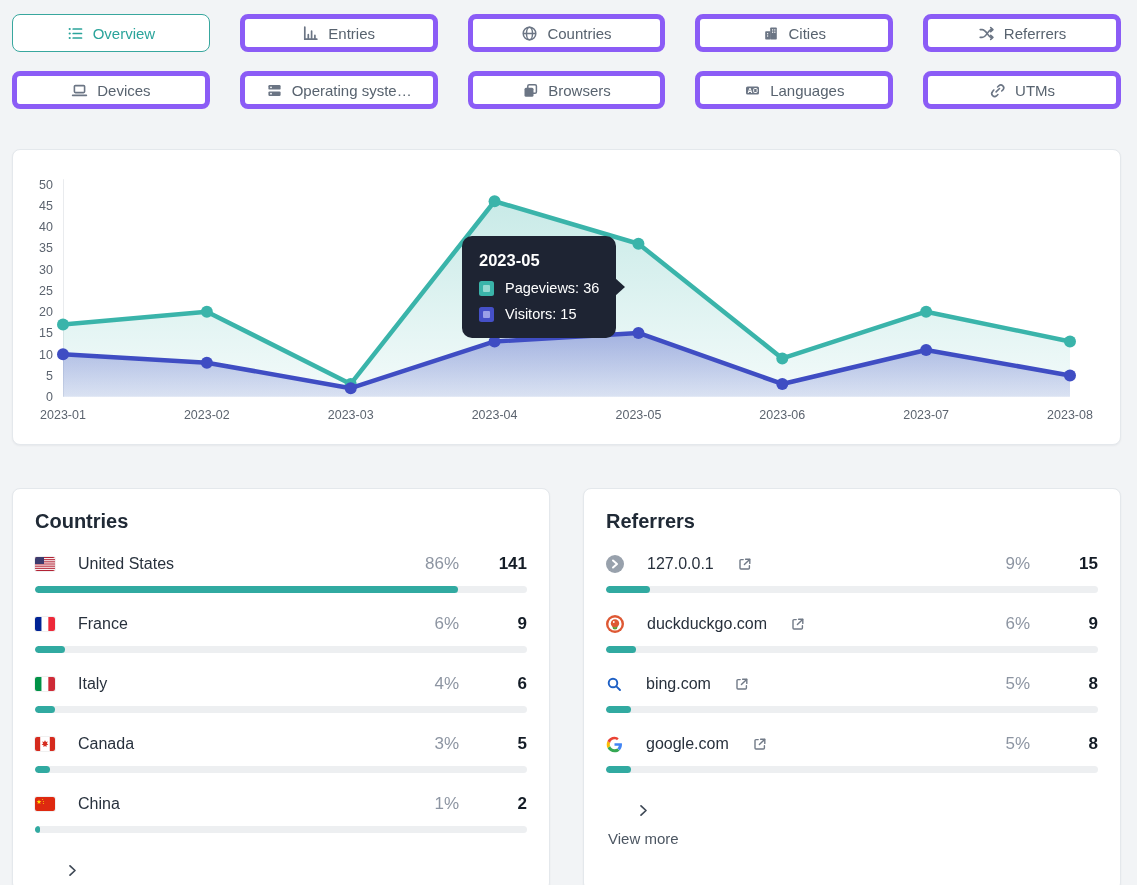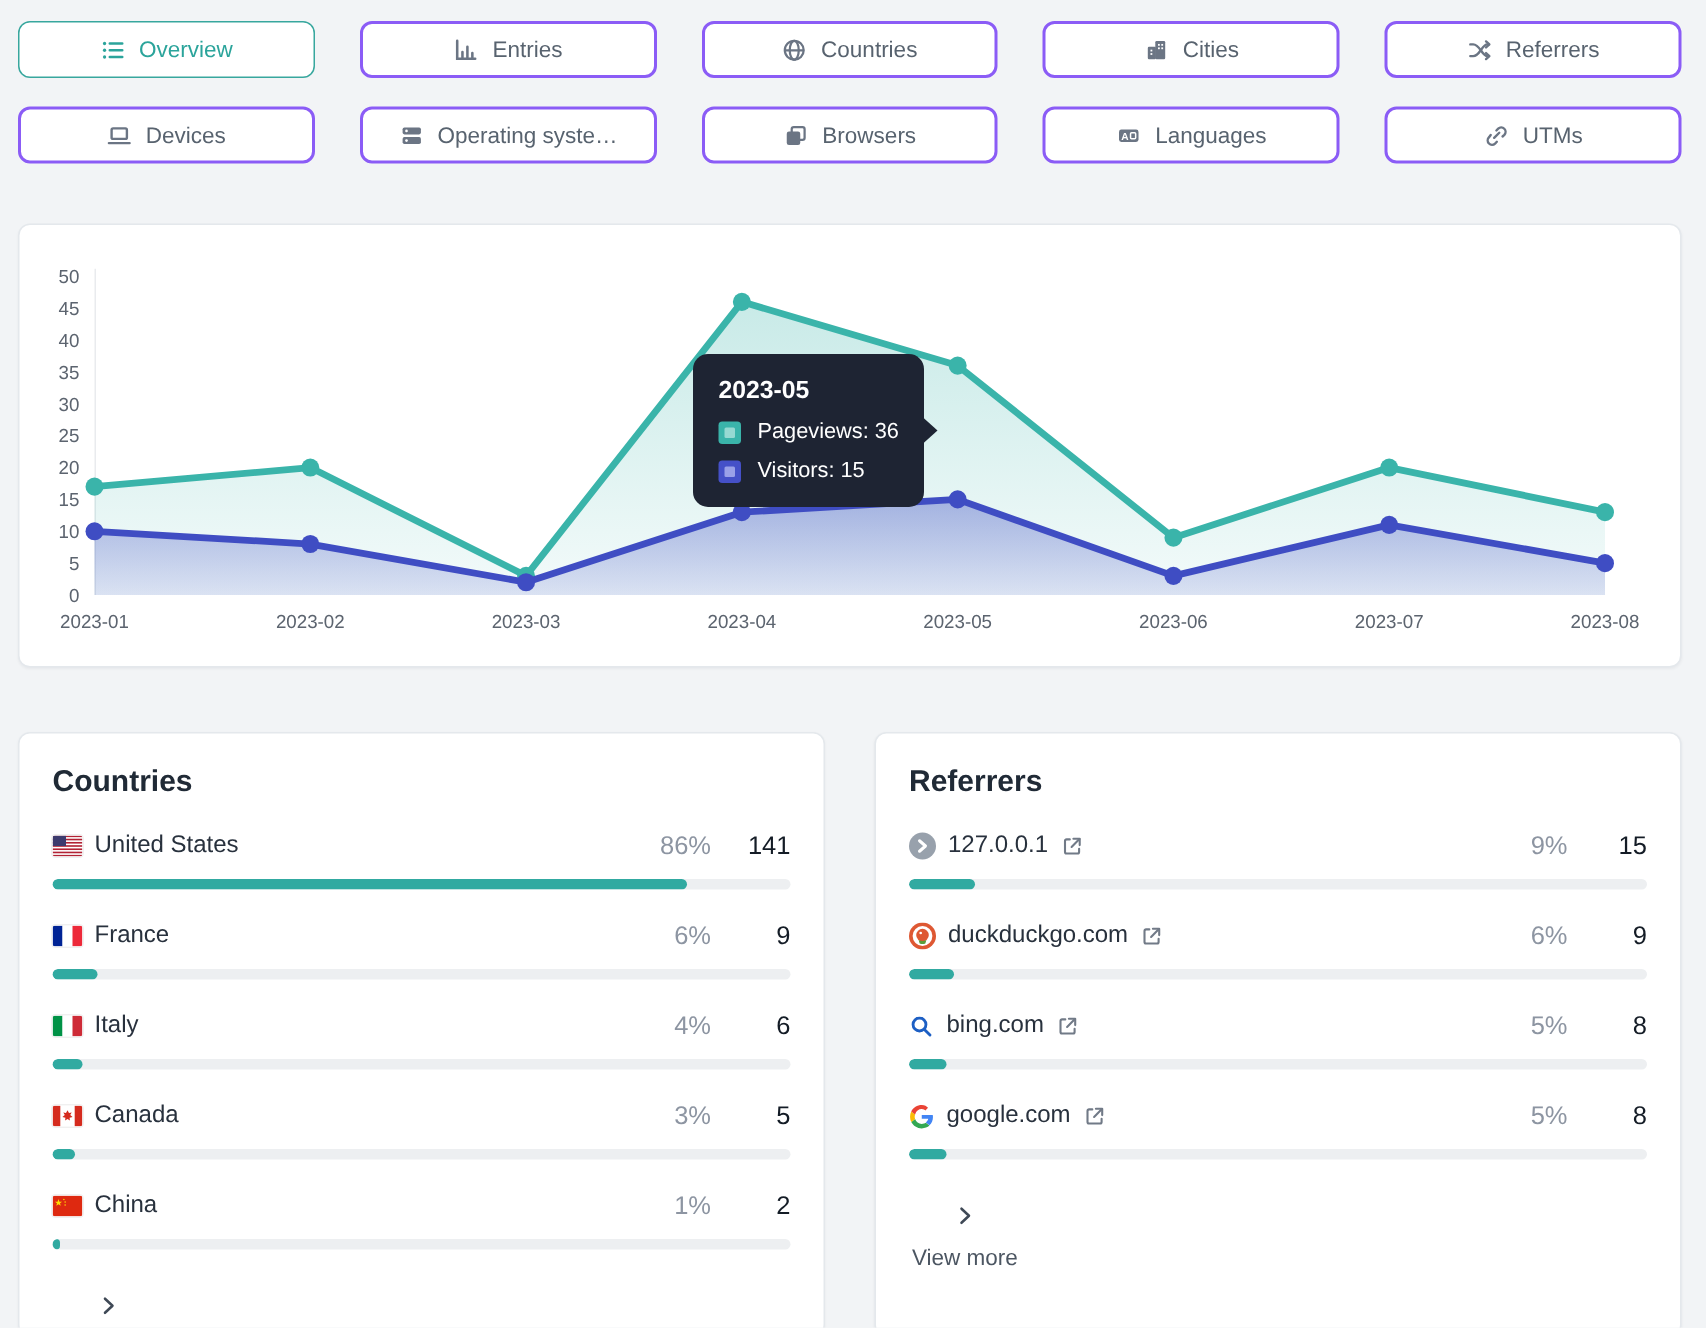--- a/index.html
+++ b/index.html
@@ -11,21 +11,21 @@
     -webkit-font-smoothing:antialiased;
   }
   
   .tabs{
     display:grid;grid-template-columns:repeat(5,1fr);
     column-gap:30px;row-gap:19px;
     padding:14px 16px 16px 12px;
   }
   .tab{
     display:flex;align-items:center;justify-content:center;gap:9px;
-    height:38px;background:#fff;border:2px solid #8b5cf6;border-radius:8px;
+    height:38px;background:#fff;border:5px solid #8b5cf6;border-radius:8px;
     font-size:15px;color:#58636f;cursor:pointer;font-family:inherit;
     white-space:nowrap;overflow:hidden;
   }
   .tab .ticon{display:flex;align-items:center;color:#6b7584;flex:none;}
   .tab.active{border:1px solid #38a79e;color:#2ba49b;}
   .tab.active .ticon{color:#2ba49b;}
   
   .chart-card{
     position:relative;margin:24px 16px 0 12px;height:294px;
     background:#fff;border:1px solid #e4e8ec;border-radius:8px;
@@ -52,26 +52,26 @@
   
   .cards{display:grid;grid-template-columns:1fr 1fr;column-gap:33px;margin:43px 16px 0 12px;}
   .card{
     background:#fff;border:1px solid #e4e8ec;border-radius:8px;
     box-shadow:0 1px 2px rgba(16,24,40,.05);
     padding:21px 22px 14px;height:403px;box-sizing:border-box;
   }
   .card h2{margin:0;font-size:20px;font-weight:700;color:#202a36;}
   .rows{margin-top:4px;}
   .row{margin-top:19px;}
-  .row-top{display:flex;align-items:center;gap:8px;height:24px;cursor:pointer;}
+  .row-top{display:flex;align-items:center;gap:23px;height:24px;cursor:pointer;}
   .licon{display:flex;align-items:center;flex:none;}
   .rname{font-size:16px;color:#28313d;}
   .extlink{display:flex;align-items:center;margin-left:1px;cursor:pointer;}
   .rpct{margin-left:auto;font-size:17px;color:#8d95a2;padding-right:13px;}
-  .rval{font-size:17px;color:#141c26;font-weight:400;min-width:32px;text-align:right;}
+  .rval{font-size:17px;color:#141c26;font-weight:700;min-width:32px;text-align:right;}
   .track{margin-top:10px;height:7px;background:#edeff1;border-radius:5px;overflow:hidden;}
   .fill{height:100%;background:#31aaa1;border-radius:5px;}
   .view-more{
     display:flex;align-items:center;gap:13px;margin-top:25px;
     background:none;border:none;font-size:15px;color:#4c5662;
     cursor:pointer;padding:6px 2px;font-family:inherit;flex-direction:column;
   }
   
   .flag{display:flex;flex:none;border-radius:2px;overflow:hidden;box-shadow:0 0 0 1px rgba(0,0,0,.06);}
   .fav{display:flex;align-items:center;justify-content:center;flex:none;}

